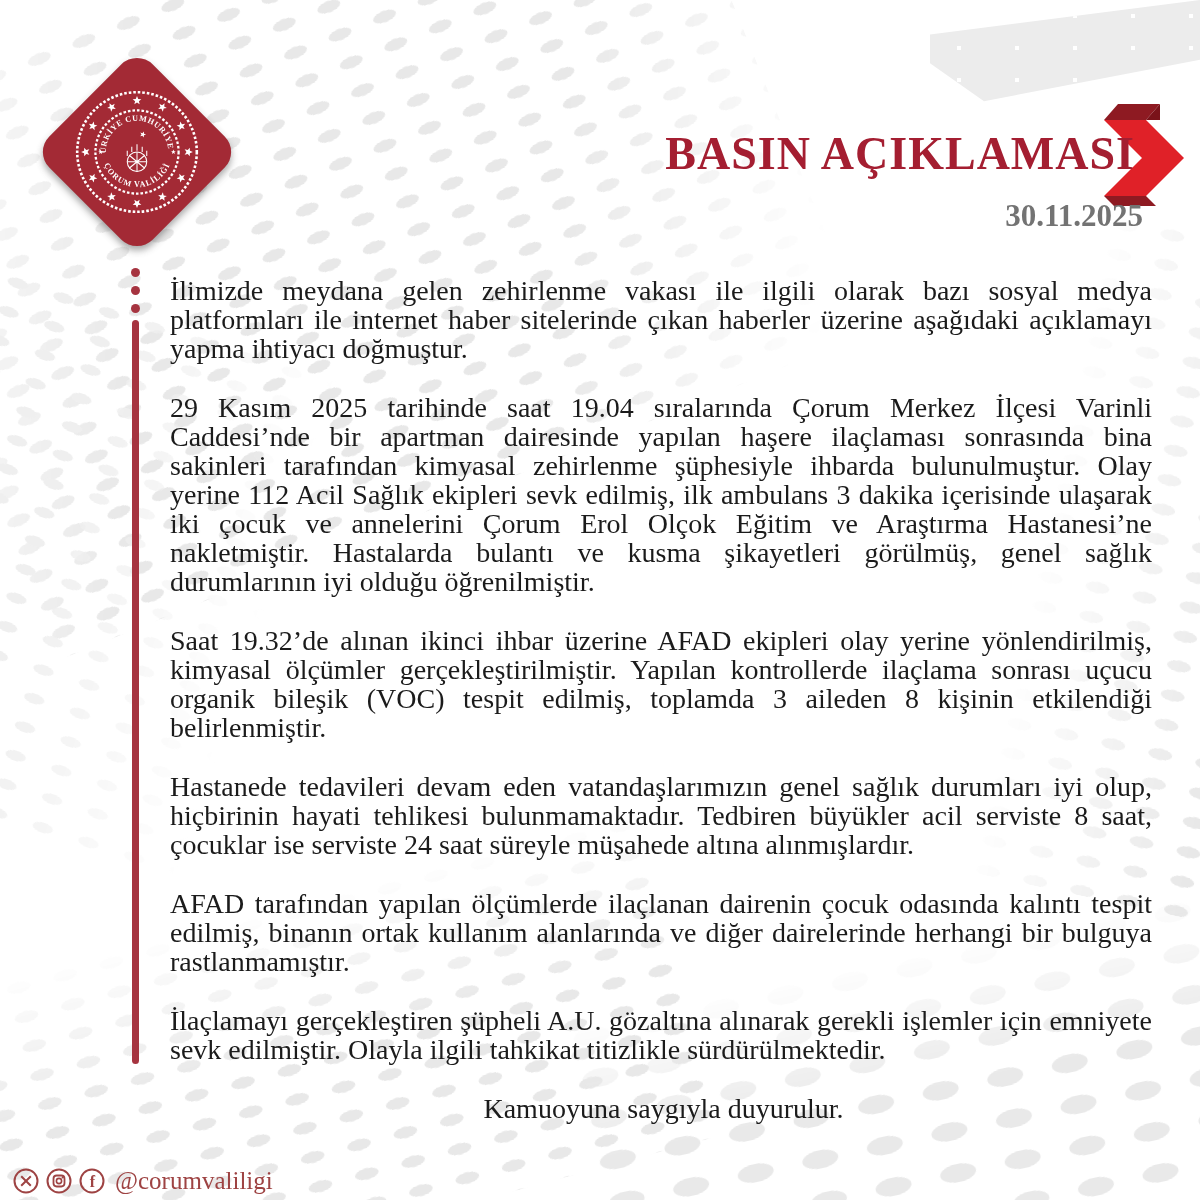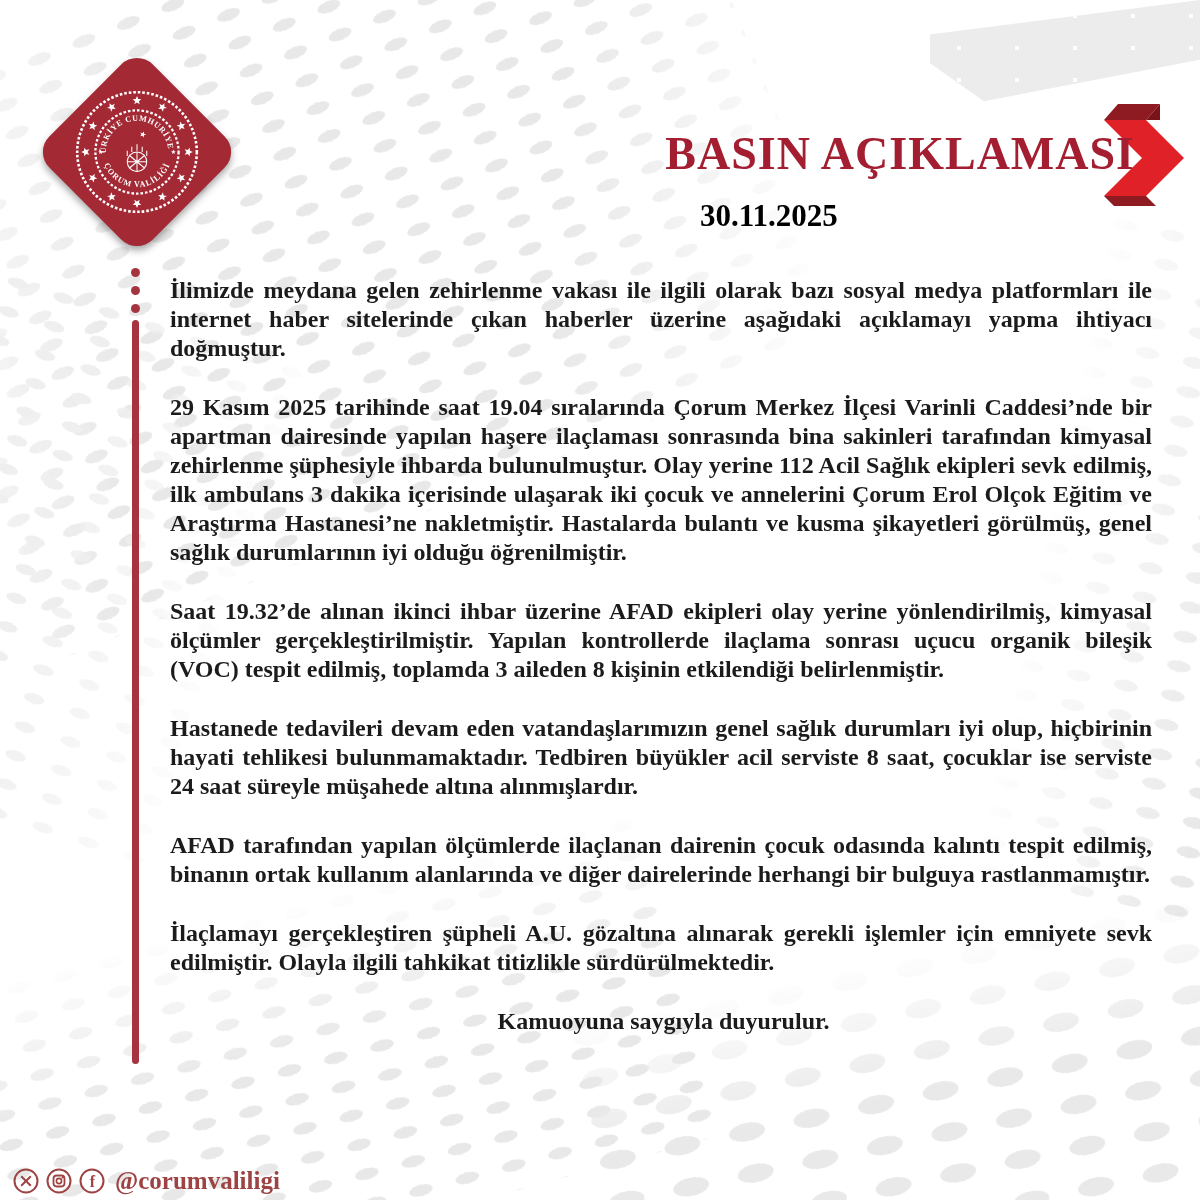--- a/index.html
+++ b/index.html
@@ -55,44 +55,43 @@
   
   .title{
     position:absolute;left:560px;top:100px;width:575px;
     text-align:right;
     font-size:46px;font-weight:bold;color:#a41e31;
     letter-spacing:1px;line-height:1;z-index:2;white-space:nowrap;
   }
   .arrow{position:absolute;left:1094px;top:96px;width:90px;height:114px;z-index:1;}
   .date{
     position:absolute;left:700px;top:198px;width:443px;
-    font-size:31px;font-weight:bold;color:#000000;z-index:2;
+    text-align:right;font-size:31px;font-weight:bold;color:#737373;z-index:2;
   }
   
   .rule-dot{position:absolute;left:131px;width:9px;height:9px;border-radius:50%;background:#a63440;z-index:2;}
   .rule-line{
     position:absolute;left:132px;top:320px;width:7px;height:744px;
     background:#a63440;border-radius:4px;z-index:2;
   }
   
   .content{
     position:absolute;left:170px;top:276px;width:982px;z-index:2;
-    font-size:24px;line-height:29px;color:#1b1b1b;
+    font-size:28px;line-height:29px;color:#1b1b1b;
     text-align:justify;
-    font-weight:bold;
   }
   .content p{margin:0 0 30px 0;}
   .content p.signoff{text-align:center;padding-left:5px;margin-top:27px;}
   
   .footer{
     position:absolute;left:13px;top:1166px;height:30px;z-index:2;
     display:flex;align-items:center;gap:7px;color:#9e4343;
   }
   .soc{width:26px;height:26px;display:block;}
-  .handle{font-size:25px;font-weight:bold;margin-left:3px;color:#9e4343;}
+  .handle{font-size:25px;font-weight:normal;margin-left:3px;color:#9e4343;}
 </style>
 </head>
 <body>
 
 <div class="canvas">
 
   <div class="dots sw1"></div>
   <div class="dots light sw2"></div>
   <div class="dots sw3"></div>
   <div class="dots sw4"></div>

